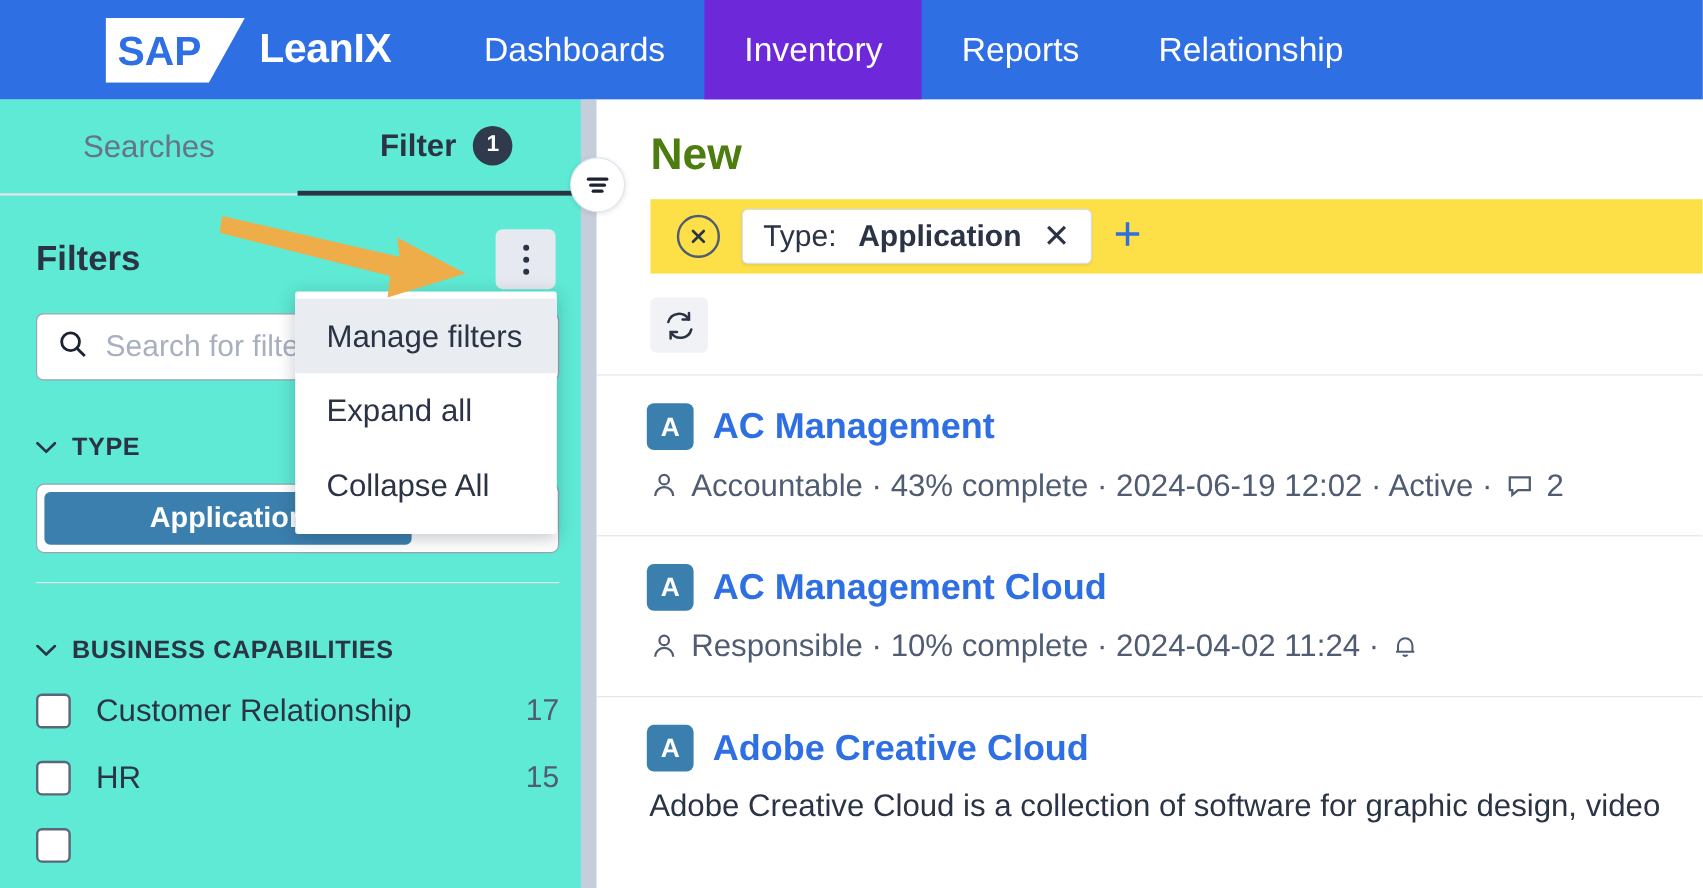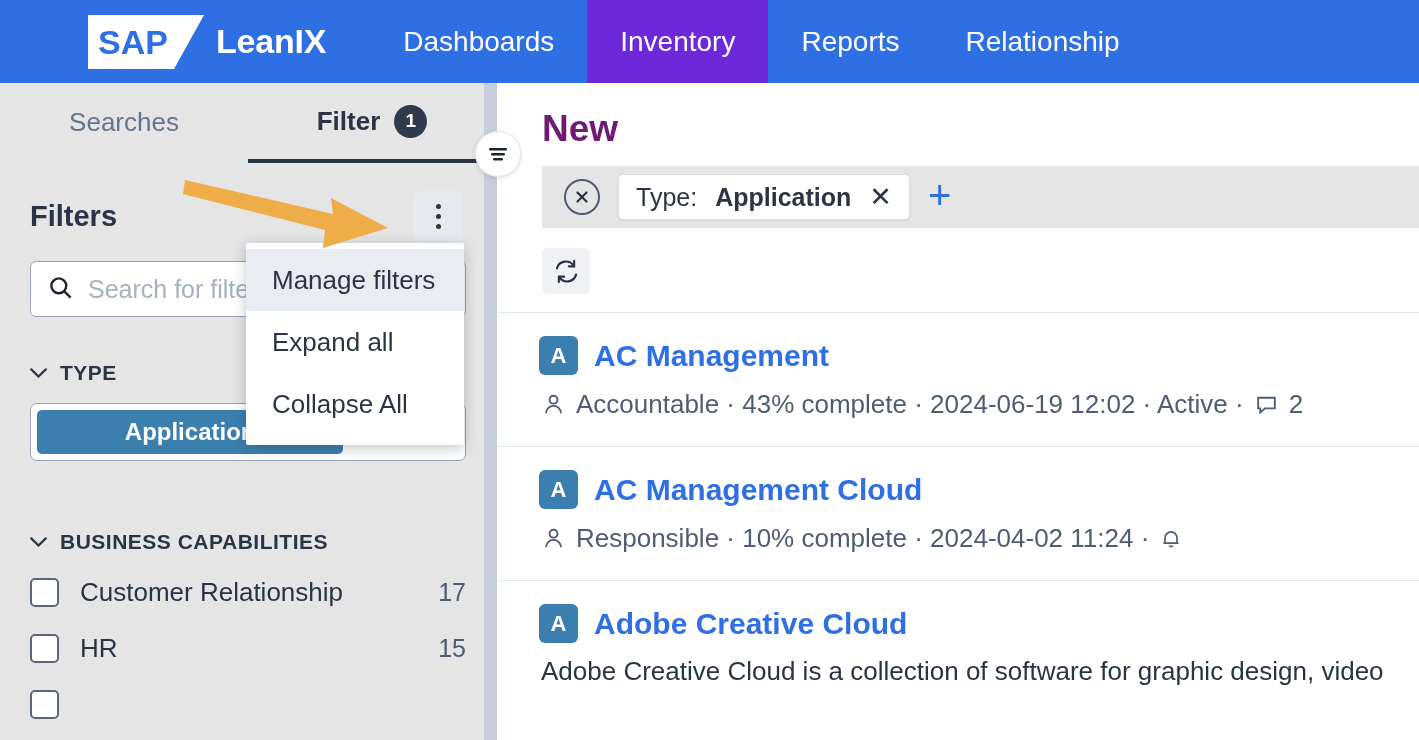--- a/index.html
+++ b/index.html
@@ -62,21 +62,21 @@
   .navitem.active {
     background: #6d28d9;
   }
 
   
   .sidebar {
     position: absolute;
     top: 83px; left: 0;
     width: 497px;
     height: 657px;
-    background: #e5e5e5;
+    background: #5eead4;
     border-right: 1px solid #e2e6ed;
     overflow: hidden;
   }
   .sb-tabs {
     display: flex;
     height: 80px;
     align-items: stretch;
   }
   .sb-tab {
     flex: 1 1 0;
@@ -306,26 +306,26 @@
     position: absolute;
     top: 83px; left: 497px;
     width: 922px;
     height: 657px;
     background: #ffffff;
     overflow: hidden;
   }
   .main-title {
     font-size: 37px;
     font-weight: 700;
-    color: #701a75;
+    color: #4d7c0f;
     padding: 25px 0 0 45px;
   }
   .chipbar {
     margin: 16px 0 0 45px;
-    background: #e5e5e5;
+    background: #fde047;
     height: 62px;
     display: flex;
     align-items: center;
     gap: 18px;
     padding-left: 22px;
   }
   .clear-circle {
     width: 36px; height: 36px;
     border-radius: 50%;
     border: 2px solid #4f5c72;

